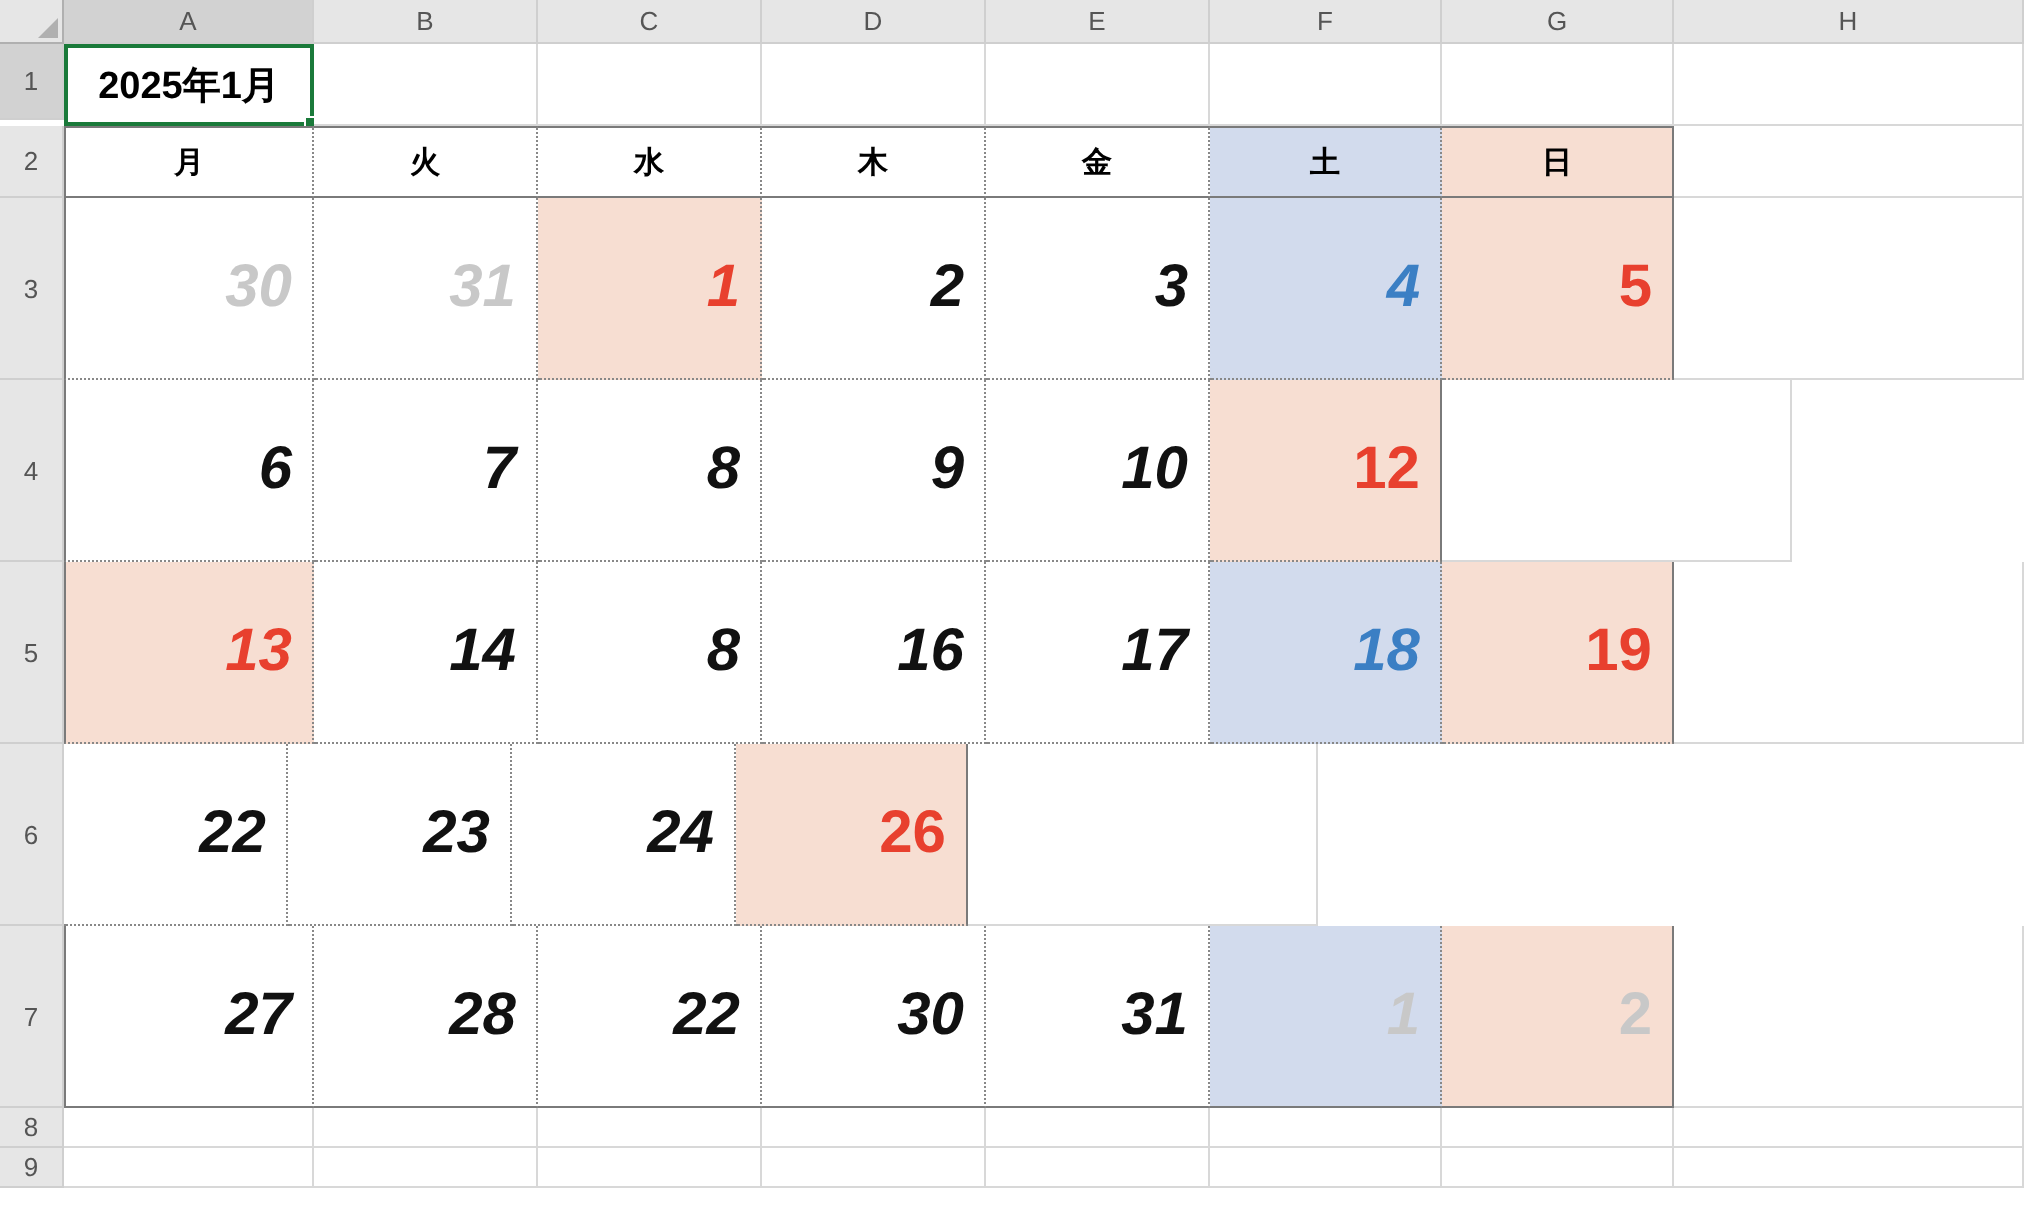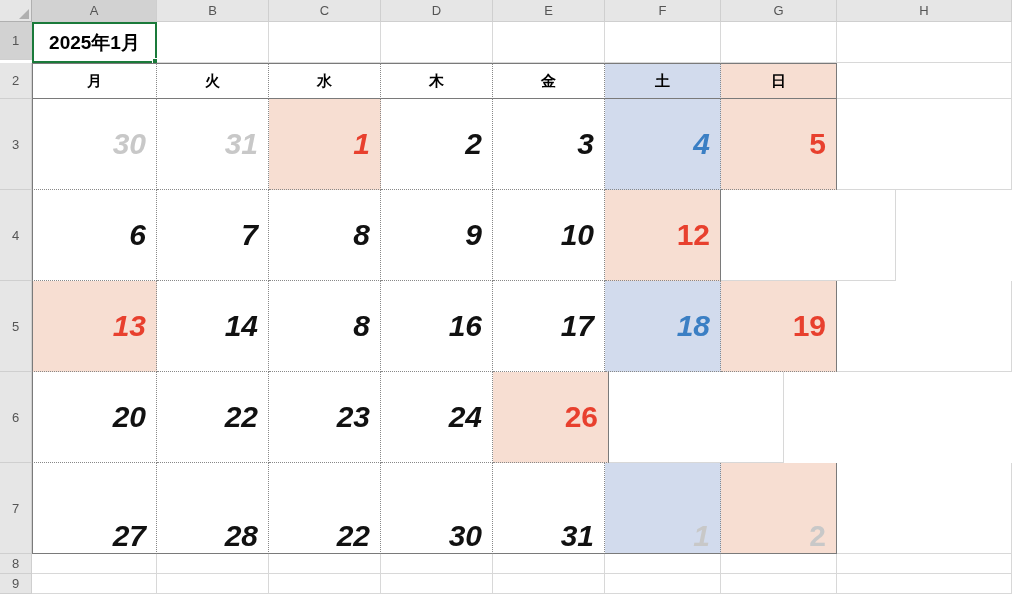--- a/index.html
+++ b/index.html
@@ -50,21 +50,21 @@
   .bg-sat{background:#d2dbed;} 
   .bg-sun{background:#f7ded2;} 
   .bg-hol{background:#f7ded2;} 
 
   
   .day{display:flex;align-items:center;justify-content:flex-end;padding-right:10px;
        font-weight:700;font-size:30px;border-bottom:1px dotted #888;}
   .day:not(.last){border-right:1px dotted #888;font-style:italic;}
   .day.first{border-left:1px solid #7a7a7a;}
   .day.last{border-right:1px solid #7a7a7a;}
-  .day.bottom{border-bottom:1px solid #7a7a7a;align-items:flex-end;}
+  .day.bottom{border-bottom:1px solid #7a7a7a;}
 
   .day.n {color:#111;}
   .day.gray{color:#c8c8c8;}
   .day.red{color:#e8402e;}
   .day.blue{color:#3b7fc4;}
 
   
   .rh1{height:38px;} .rh2{height:36px;} .rhDay{height:91px;} .rh8{height:20px;} .rh9{height:20px;}
 
 </style>
@@ -195,23 +195,20 @@
         <div class="cell day hDay wF blue bg-sat">
           <span>18</span>
         </div>
         <div class="cell day hDay wG red bg-sun last">
           <span>19</span>
         </div>
         <div class="cell wH hDay"></div>
       </div>
       <div class="row">
         <div class="rowhead rhDay">6</div>
-        <div class="cell day hDay wA n first">
-          <span>20</span>
-        </div>
         <div class="cell day hDay wC n">
           <span>22</span>
         </div>
         <div class="cell day hDay wD n">
           <span>23</span>
         </div>
         <div class="cell day hDay wE n">
           <span>24</span>
         </div>
         <div class="cell day hDay wG red bg-sun last">

